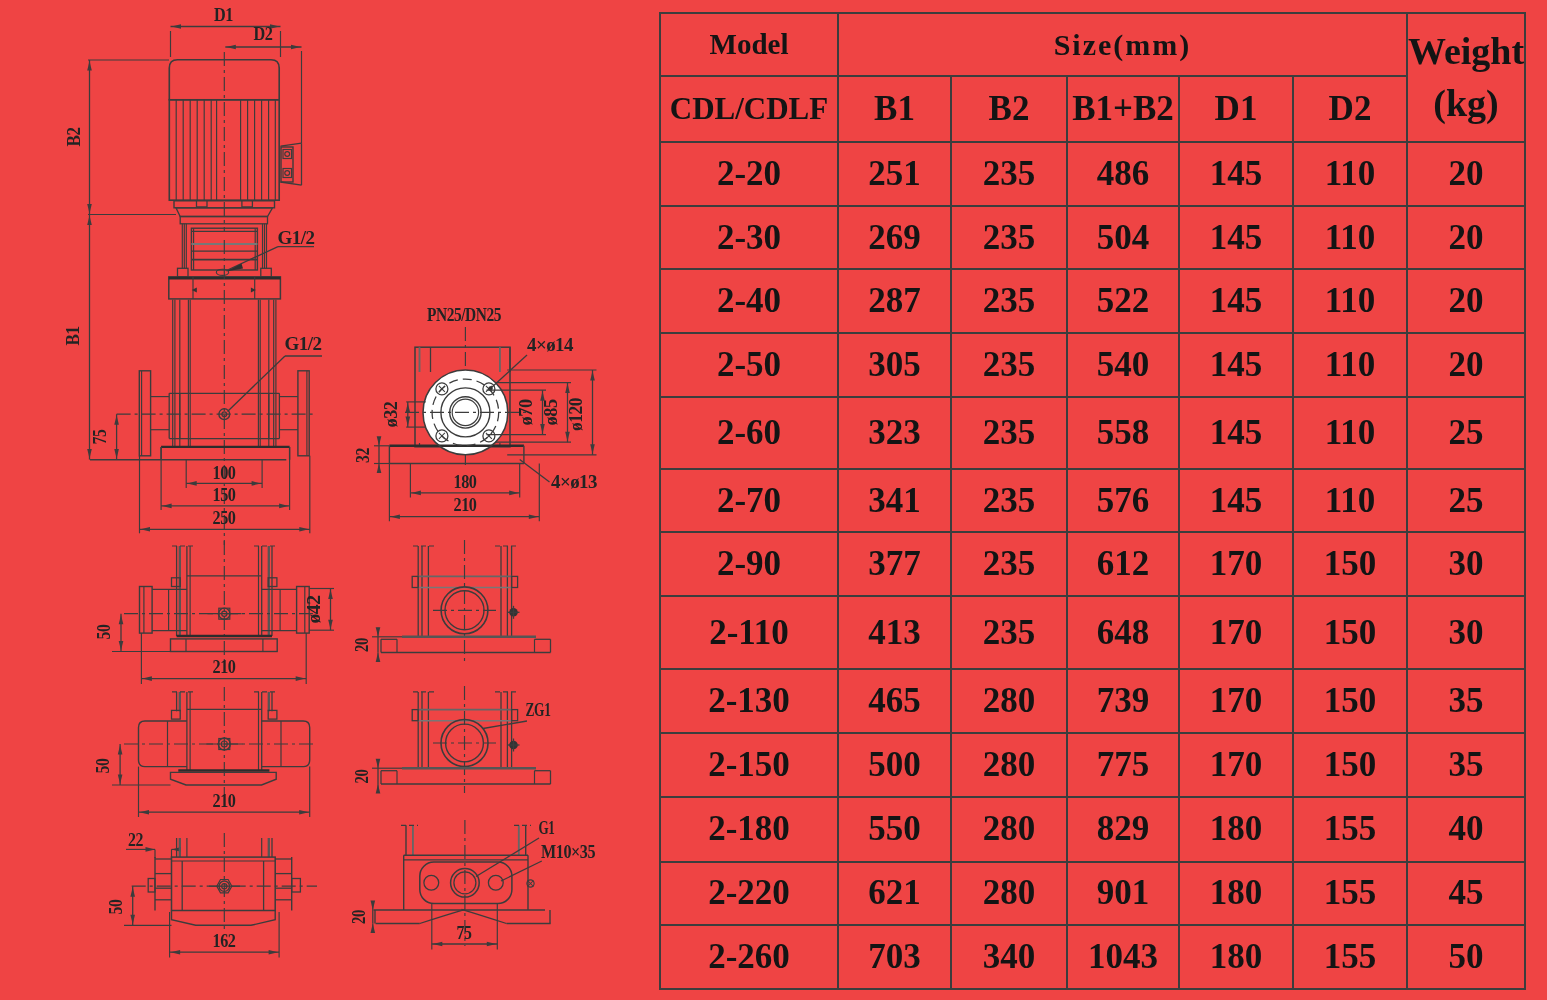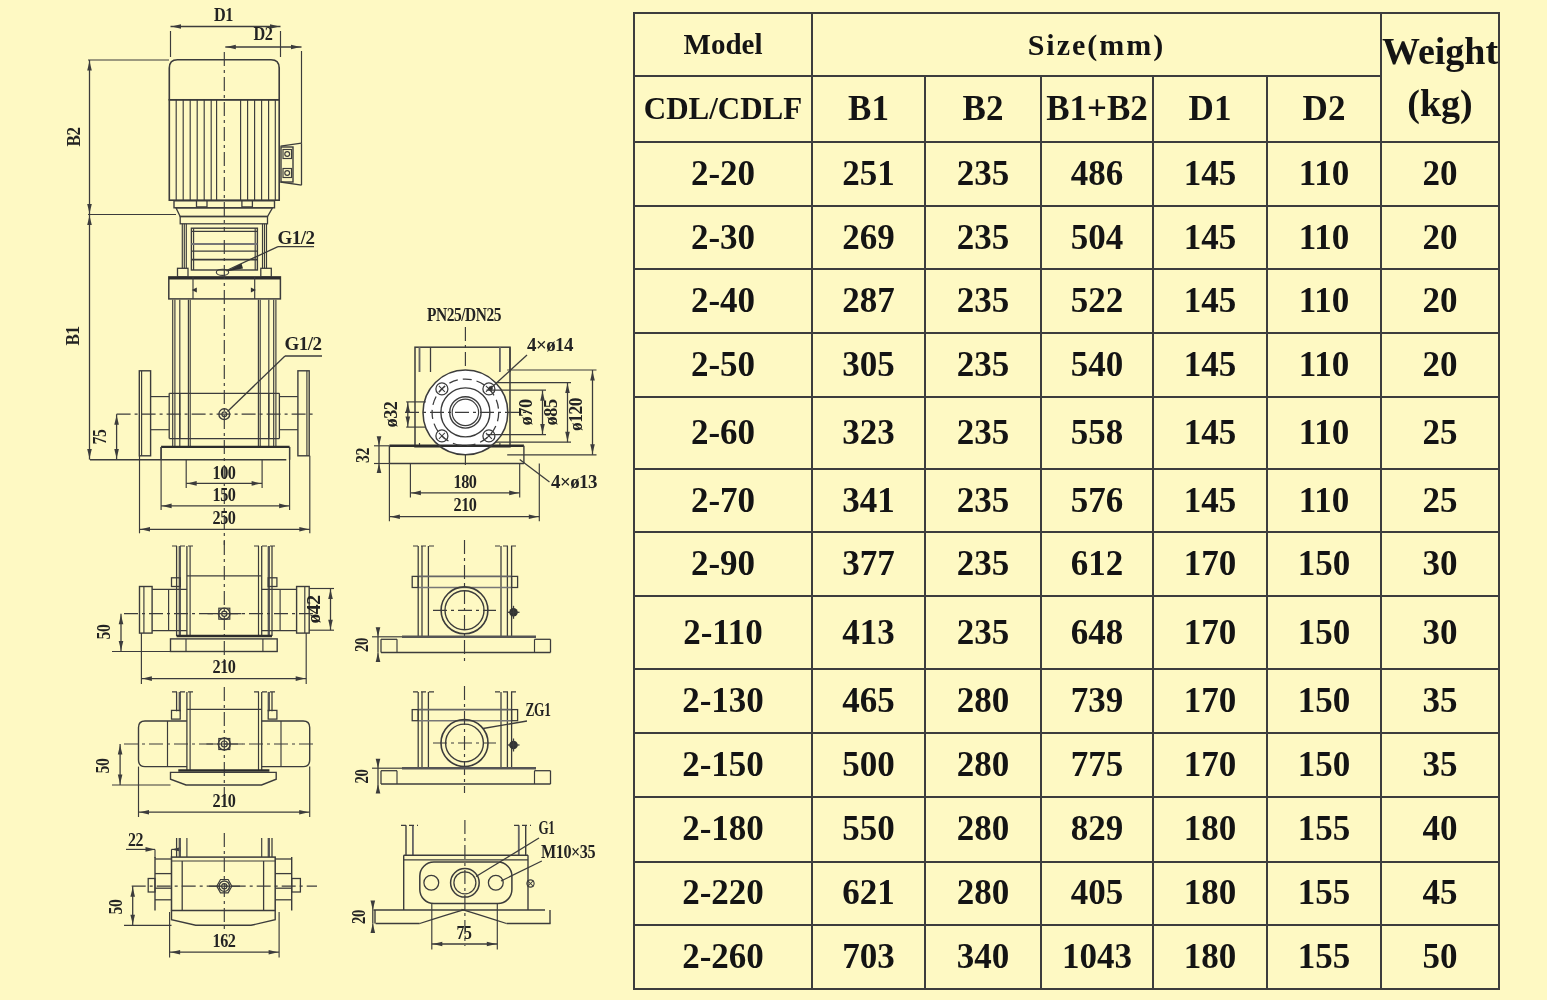--- a/index.html
+++ b/index.html
@@ -1,17 +1,17 @@
 <!DOCTYPE html>
 <html><head>
 <meta charset="utf-8">
 <style>
 html,body{margin:0;padding:0;background:#ffffff;}
-#page{position:relative;width:1547px;height:1000px;background:#fef9c3;overflow:hidden;font-family:"Liberation Serif",serif;}
-#spec{position:absolute;left:633px;top:12px;border-collapse:collapse;table-layout:fixed;}
+#page{position:relative;width:1547px;height:1000px;background:#ef4444;overflow:hidden;font-family:"Liberation Serif",serif;}
+#spec{position:absolute;left:659px;top:12px;border-collapse:collapse;table-layout:fixed;}
 #spec td{border:2px solid #3d3d3d;text-align:center;vertical-align:middle;color:#141414;font-weight:bold;padding:0;}
 #spec td.m{font-size:35px;margin-left:45px;}
 #spec td.d{font-size:35px;}
 svg text{font-family:"Liberation Serif",serif;font-weight:bold;fill:#232323;}
 </style>
 </head>
 <body>
 <div id="page">
 
 <div style="position:absolute;left:0;top:0;width:660px;height:1000px;">
@@ -720,21 +720,21 @@
           <td class="d">280</td>
           <td class="d">829</td>
           <td class="d">180</td>
           <td class="d">155</td>
           <td class="d">40</td>
         </tr>
 <tr style="height:63.7px">
           <td class="m">2-220</td>
           <td class="d">621</td>
           <td class="d">280</td>
-          <td class="d">405</td>
+          <td class="d">901</td>
           <td class="d">180</td>
           <td class="d">155</td>
           <td class="d">45</td>
         </tr>
 <tr style="height:63.7px">
           <td class="m">2-260</td>
           <td class="d">703</td>
           <td class="d">340</td>
           <td class="d">1043</td>
           <td class="d">180</td>

